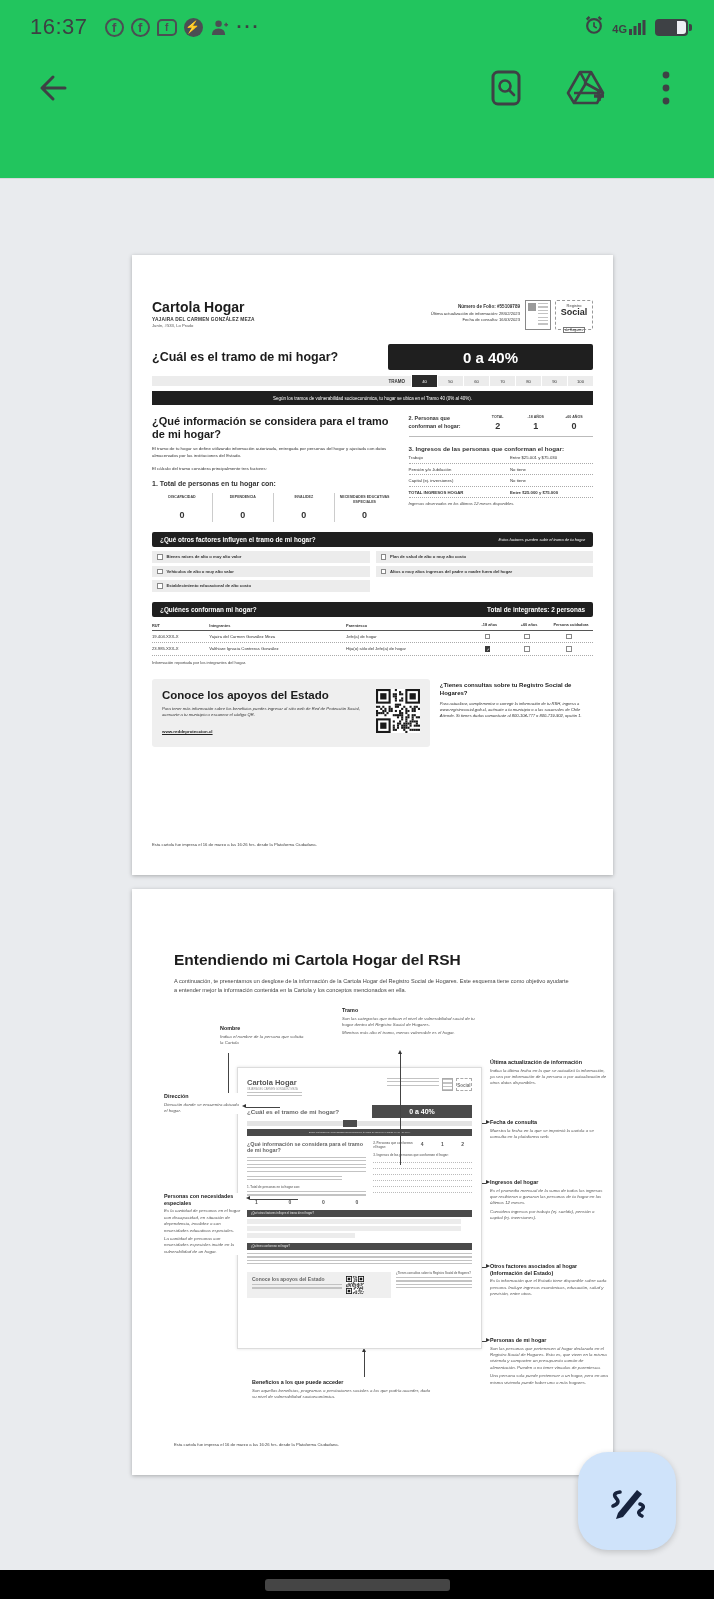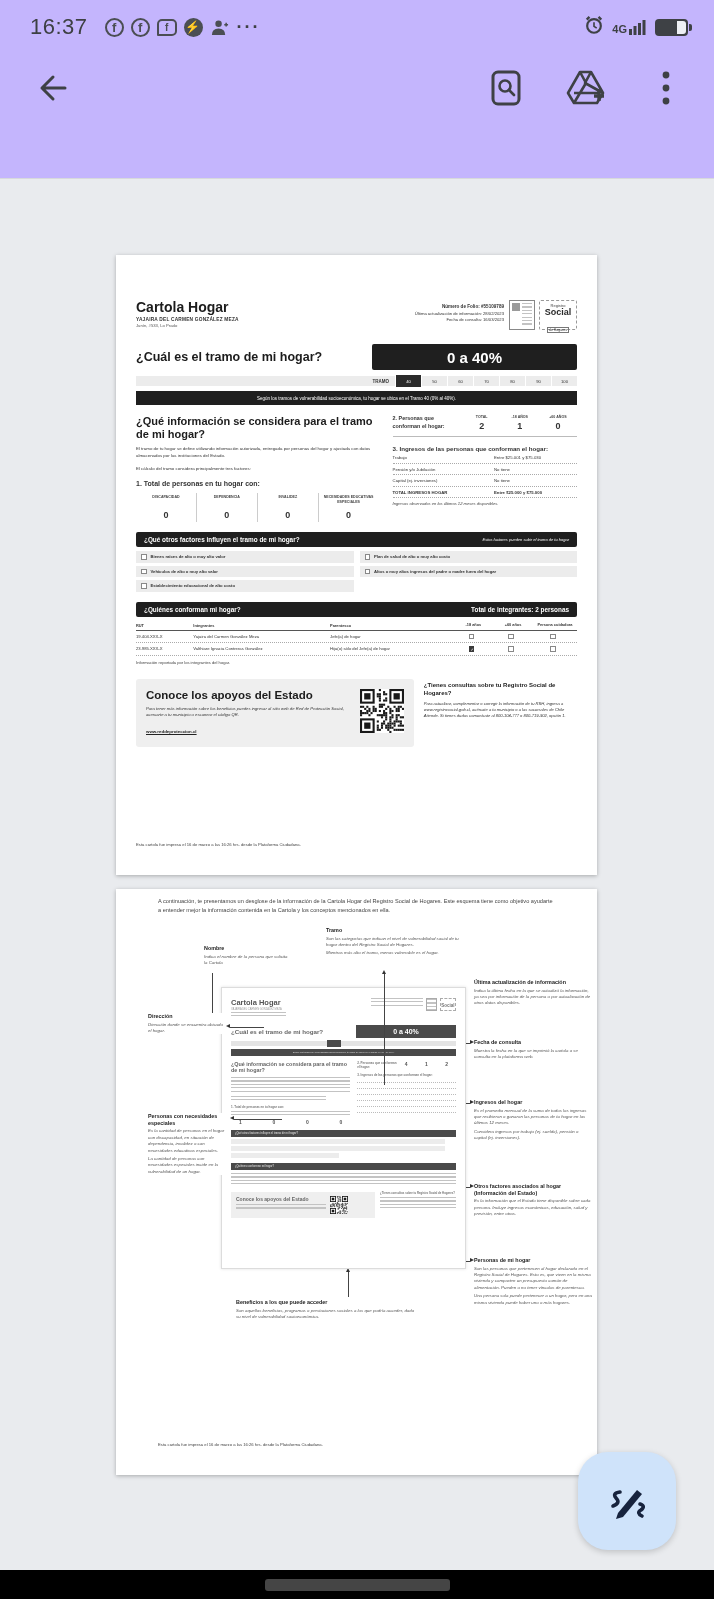--- a/index.html
+++ b/index.html
@@ -1,20 +1,20 @@
 <!DOCTYPE html>
 <html><head>
 <meta charset="utf-8">
 <style>
   * { margin:0; padding:0; box-sizing:border-box; }
   html,body { width:714px; height:1599px; }
   body { font-family:"Liberation Sans", sans-serif; background:#e9ebee; position:relative; overflow:hidden; }
 
   
-  .topbar { position:absolute; top:0; left:0; width:714px; height:179px; background:#c4b5fd; border-bottom:1px solid #d7d9dc; }
+  .topbar { position:absolute; top:0; left:0; width:714px; height:179px; background:#22c55e; border-bottom:1px solid #d7d9dc; }
   .statusbar { display:flex; align-items:center; padding:10px 26px 0 30px; height:44px; color:#3d4043; }
   .sb-time { font-size:22px; font-weight:400; letter-spacing:.5px; margin-right:10px; }
   .sb-ic { display:inline-flex; align-items:center; justify-content:center; margin-left:7px; color:#4b4e53; }
   .circ { width:19px; height:19px; border:2px solid #4b4e53; border-radius:50%; font-size:13px; font-weight:bold; display:flex; align-items:center; justify-content:center; }
   .bub { width:20px; height:17px; border:2px solid #4b4e53; border-radius:5px 5px 5px 1px; font-size:10px; font-weight:bold; display:flex; align-items:center; justify-content:center; }
   .fillc { width:19px; height:19px; background:#4b4e53; border-radius:50%; color:#eef0f4; font-size:12px; display:flex; align-items:center; justify-content:center; }
   .sb-more { font-size:18px; font-weight:bold; letter-spacing:2px; margin-left:8px; }
   .sb-right { margin-left:auto; display:flex; align-items:center; gap:8px; }
   .net { display:flex; align-items:flex-end; gap:2px; }
   .net-4g { font-size:11px; font-weight:bold; color:#3d4043; line-height:1; }
@@ -22,21 +22,21 @@
   .batt:after { content:""; position:absolute; right:-4px; top:5px; width:3px; height:7px; background:#3e4145; border-radius:0 2px 2px 0; }
   .batt-gap { position:absolute; right:2px; top:2px; width:9px; height:13px; background:#eef0f4; border-radius:0 3px 3px 0; }
 
   .appbar { display:flex; align-items:center; padding:0 26px 0 30px; margin-top:22px; }
   .back { width:40px; height:40px; display:flex; align-items:center; justify-content:center; }
   .title { font-size:39px; color:#2f3237; margin-left:28px; letter-spacing:.3px; white-space:nowrap; overflow:hidden; max-width:390px; }
   .appbar-icons { margin-left:auto; display:flex; align-items:center; gap:36px; }
   .abtn { width:44px; height:44px; display:flex; align-items:center; justify-content:center; }
 
   
-  .page { position:absolute; left:116px; width:481px; background:#fff; box-shadow:0 1px 4px rgba(0,0,0,.28); color:#333; }
+  .page { position:absolute; left:132px; width:481px; background:#fff; box-shadow:0 1px 4px rgba(0,0,0,.28); color:#333; }
   .page1 { top:255px; height:620px; padding:45px 20px 0 20px; }
   .page2 { top:889px; height:586px; padding:0; }
 
   
   .p1-head { display:flex; }
   .p1-title { font-size:14px; font-weight:bold; color:#1c1c1c; line-height:1.05; }
   .p1-owner { font-size:4.8px; font-weight:bold; margin-top:2px; letter-spacing:.2px; }
   .p1-addr { font-size:4.2px; color:#555; margin-top:1px; }
   .p1-meta { margin-left:auto; text-align:right; font-size:4.2px; line-height:1.55; color:#333; padding-top:3px; }
   .p1-meta b { font-size:4.6px; }
@@ -549,20 +549,21 @@
     <div class="consultas">
       <div class="cons-title">¿Tienes consultas sobre tu Registro Social de Hogares?</div>
       <div class="cons-text">Para actualizar, complementar o corregir la información de tu RSH, ingresa a www.registrosocial.gob.cl, acércate a tu municipio o a las sucursales de Chile Atiende. Si tienes dudas comunícate al 800-104-777 o 800-719-902, opción 1.</div>
     </div>
   </div>
 
   <div class="p-footer">Esta cartola fue impresa el 16 de marzo a las 16:26 hrs. desde la Plataforma Ciudadana.</div>
 </div>
 
 <div class="page page2">
+  <div class="p2-title">Entendiendo mi Cartola Hogar del RSH</div>
   <div class="p2-intro">A continuación, te presentamos un desglose de la información de la Cartola Hogar del Registro Social de Hogares.  Este esquema tiene como objetivo ayudarte a entender mejor la información contenida en la Cartola y los conceptos mencionados en ella.</div>
 
   <div class="diagram">
 
     <div class="ann" style="left:210px; top:6px; width:140px;">
       <div class="ann-t">Tramo</div>
       <div class="ann-x">Son las categorías que indican el nivel de vulnerabilidad social de tu hogar dentro del Registro Social de Hogares.</div>
       <div class="ann-x">Mientras más alto el tramo, menos vulnerable es el hogar.</div>
     </div>
     <div class="ann" style="left:88px; top:24px; width:88px;">

